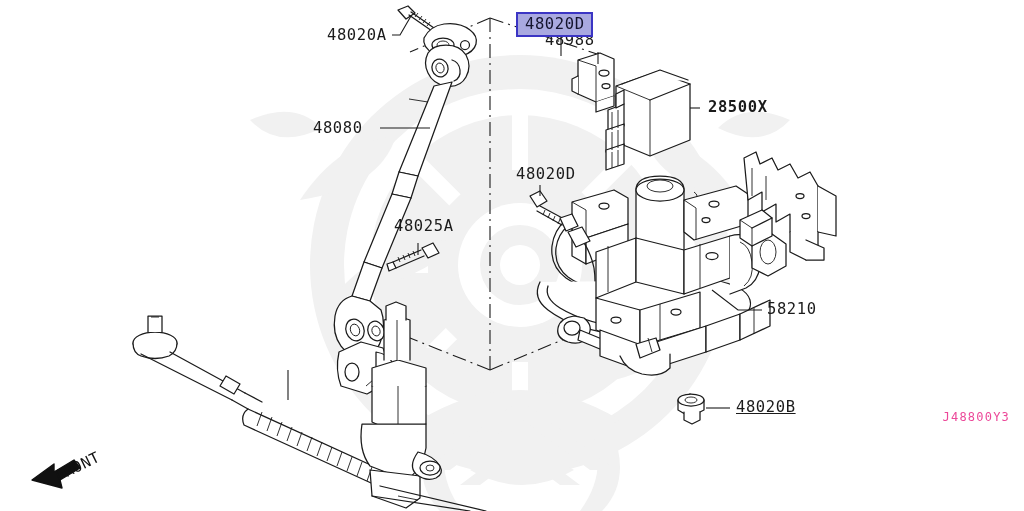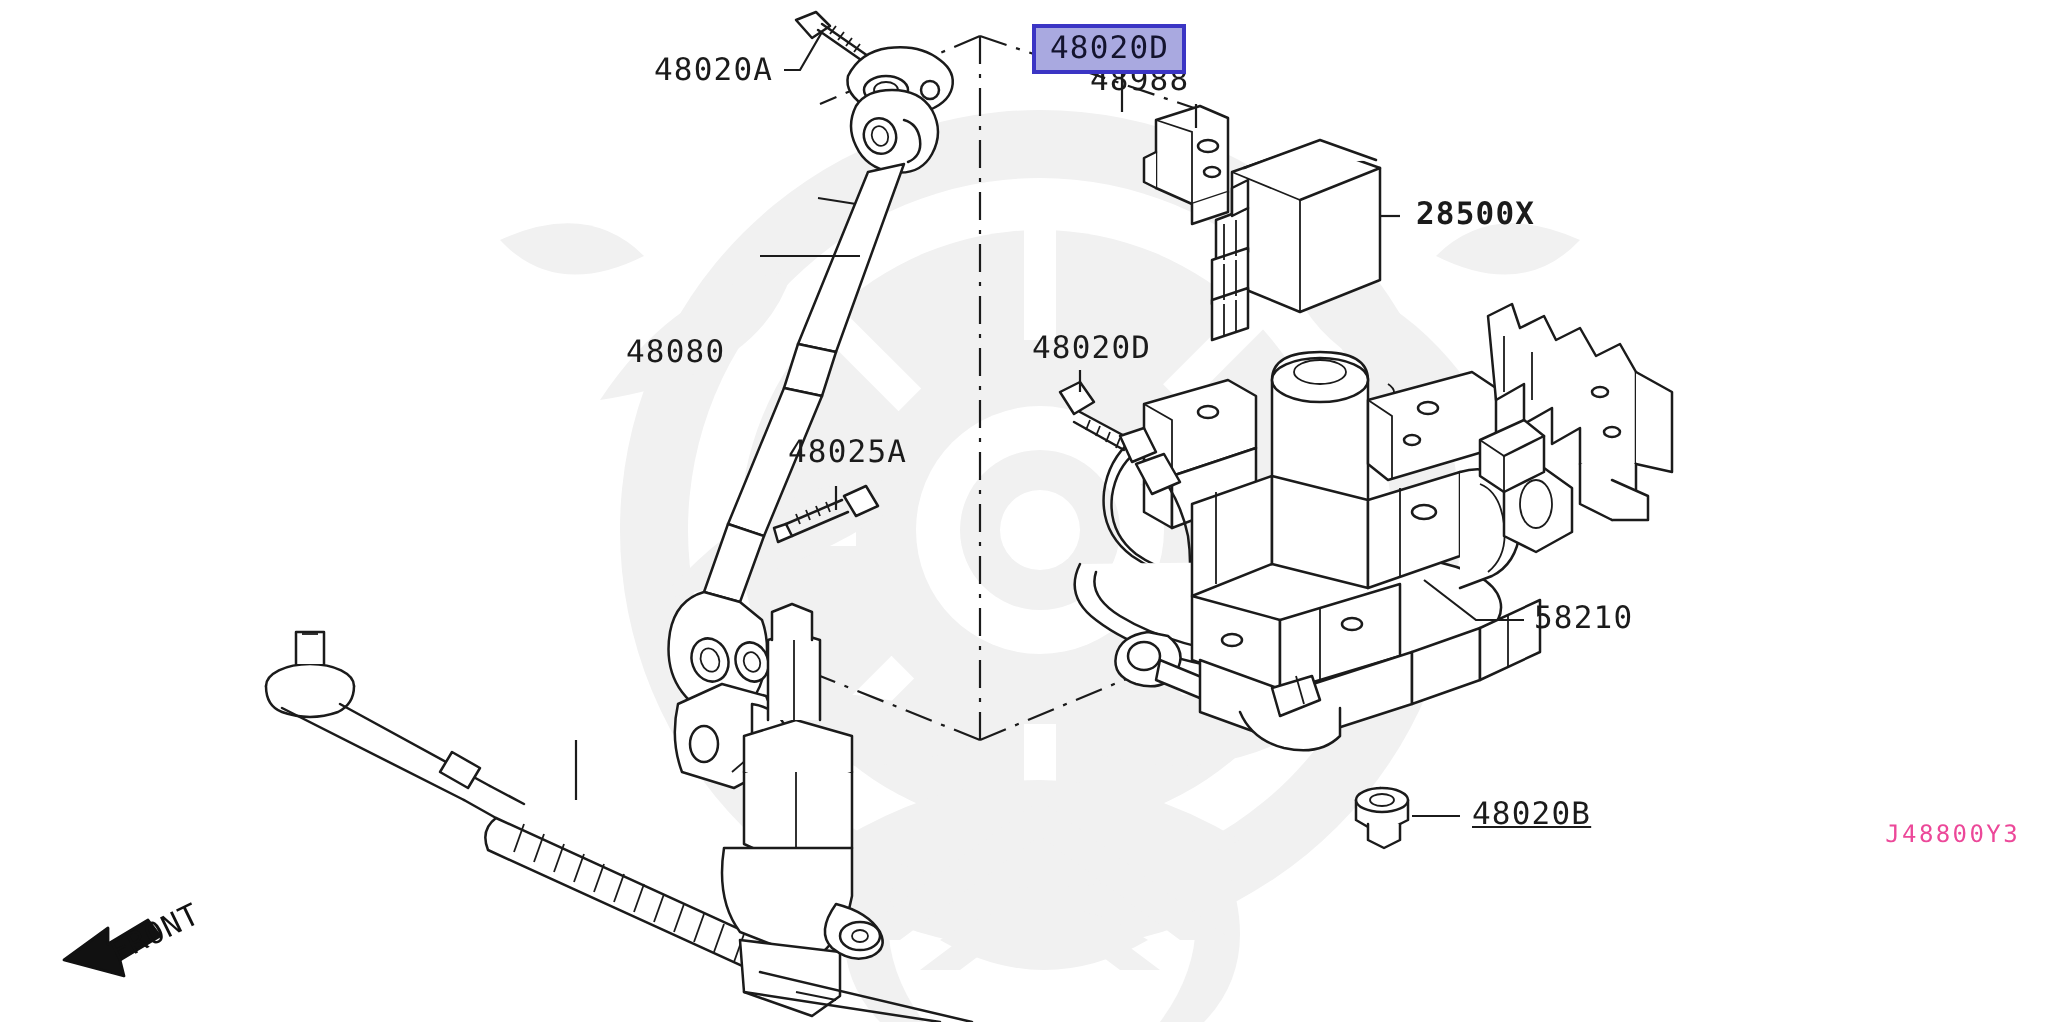--- a/index.html
+++ b/index.html
@@ -355,21 +355,21 @@
       <path class="lead" d="M700 108 L690 108"></path>
       <path class="lead" d="M540 185 L540 196"></path>
       <path class="lead" d="M762 310 L738 310 L712 290"></path>
       <path class="lead" d="M730 408 L706 408"></path>
       <path class="lead" d="M288 370 L288 400"></path>
     </g>
   </svg>
 
   <div class="lbl" style="left:327px;top:26px;">48020A</div>
 
-  <div class="lbl" style="left:313px;top:119px;margin-top:48px;">48080</div>
+  <div class="lbl" style="left:313px;top:119px;">48080</div>
 
   <div class="lbl" style="left:394px;top:217px;">48025A</div>
 
   <div class="lbl" style="left:545px;top:31px;">48988</div>
 
   <div class="lbl" style="left:708px;top:98px;font-weight:bold;">28500X</div>
 
   <div class="lbl" style="left:516px;top:165px;">48020D</div>
 
   <div class="lbl" style="left:767px;top:300px;">58210</div>

